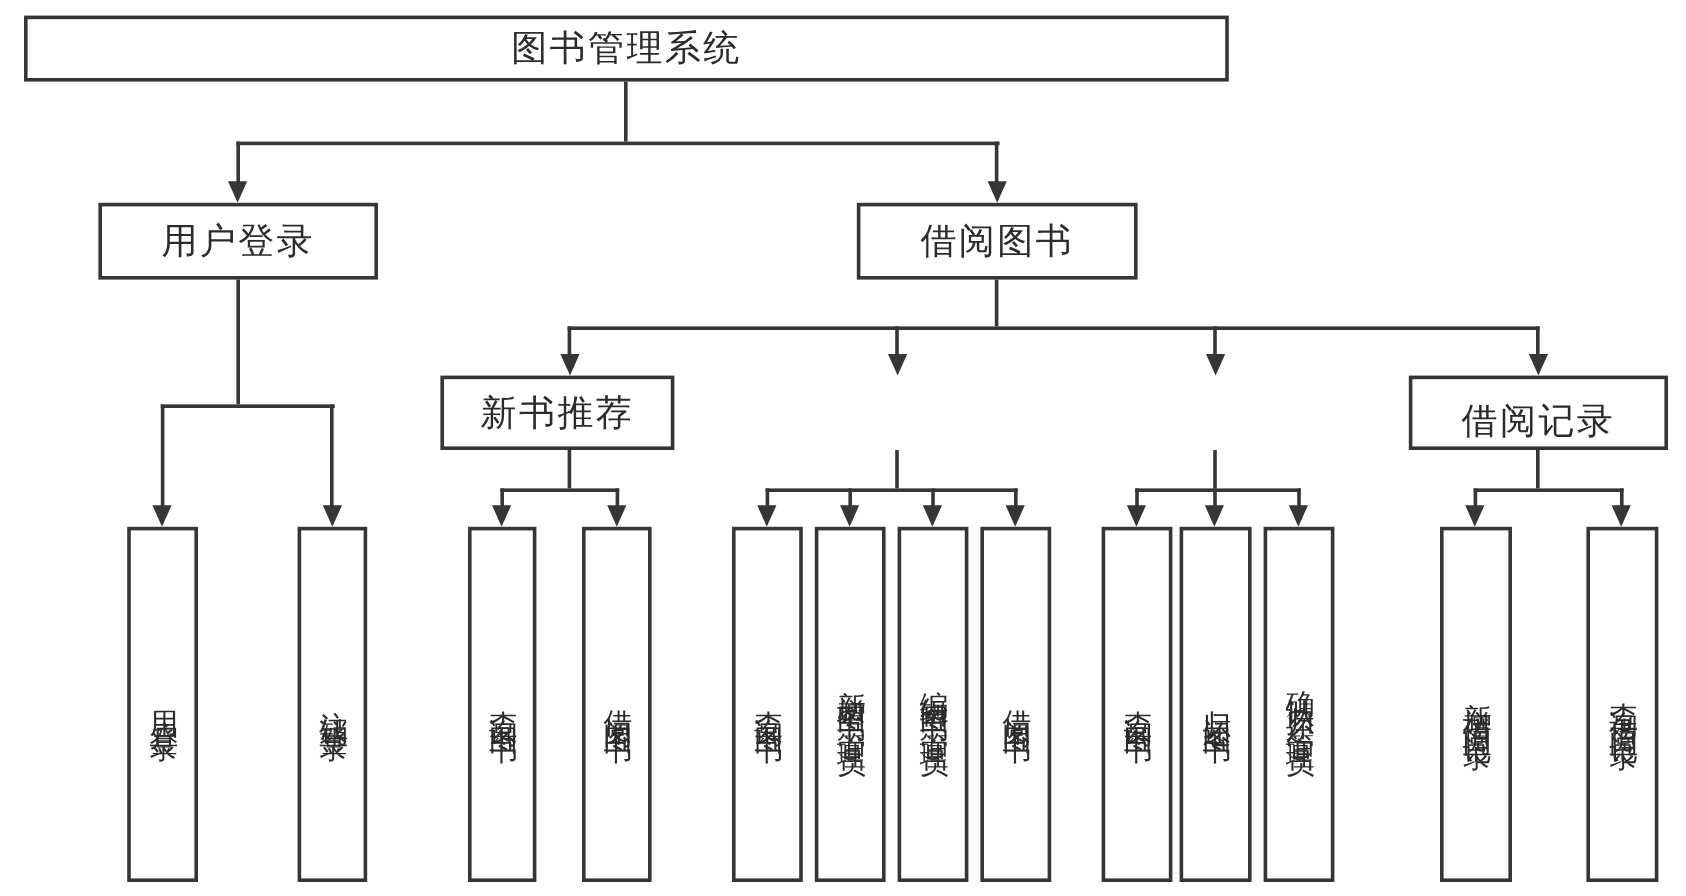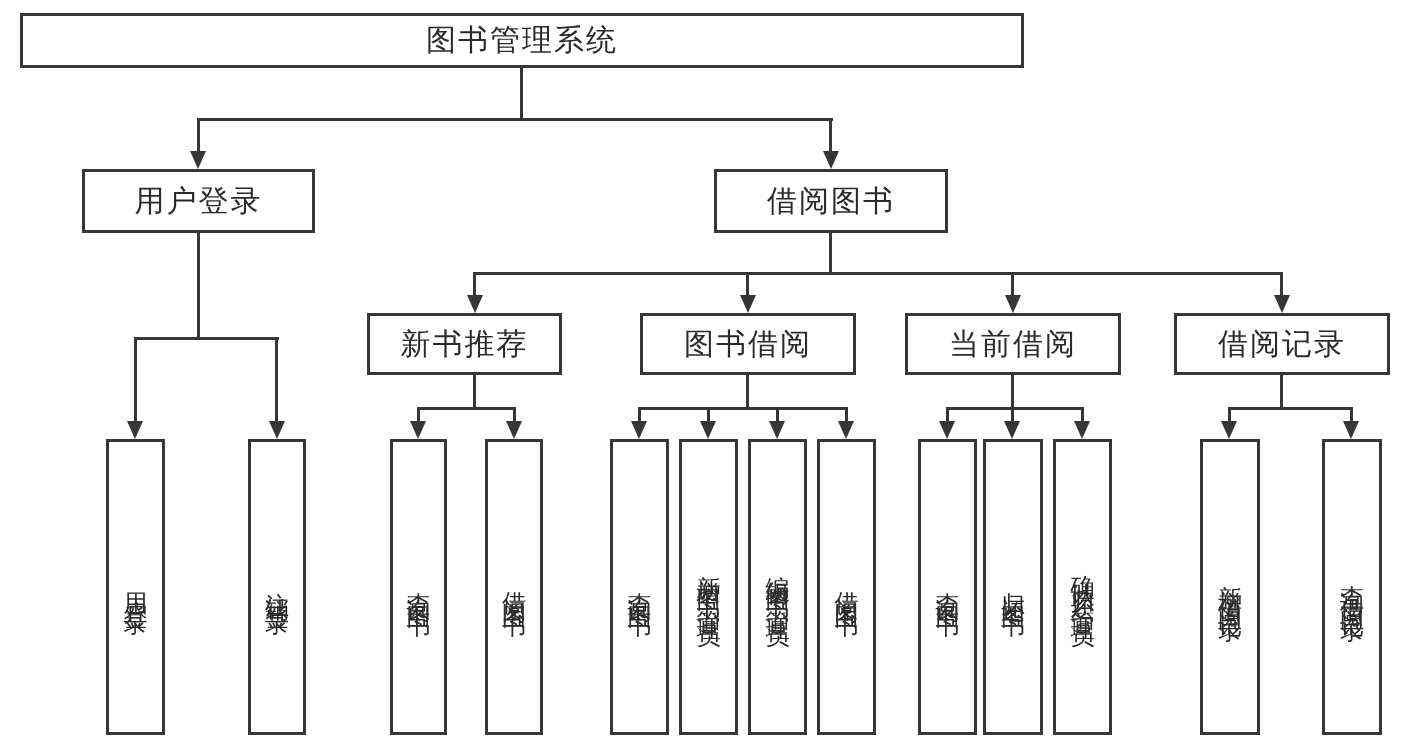--- a/index.html
+++ b/index.html
@@ -97,27 +97,21 @@
   <div class="vline" style="left:746px; top:272px; height:25px;"></div>
   <div class="arrow" style="left:740px; top:295px;"></div>
   <div class="vline" style="left:1011px; top:272px; height:25px;"></div>
   <div class="arrow" style="left:1005px; top:295px;"></div>
   <div class="vline" style="left:1280px; top:272px; height:25px;"></div>
   <div class="arrow" style="left:1274px; top:295px;"></div>
 
   <div class="box" style="left:367px; top:313px; width:195px; height:62px;">
     <span class="hlabel">新书推荐</span>
   </div>
-  <div class="box" style="left:640px; top:313px; width:216px; height:62px;">
-    <span class="hlabel">图书借阅</span>
-  </div>
-  <div class="box" style="left:905px; top:313px; width:216px; height:62px;">
-    <span class="hlabel">当前借阅</span>
-  </div>
-  <div class="box" style="left:1174px; top:313px; width:216px; height:62px;">
+  <div class="box" style="left:1174px; top:313px; width:216px; height:62px;align-items:flex-end;">
     <span class="hlabel">借阅记录</span>
   </div>
 
   <div class="vline" style="left:473px; top:375px; height:32px;"></div>
   <div class="hline" style="left:417px; top:407px; width:99px;"></div>
   <div class="vline" style="left:417px; top:407px; height:16px;"></div>
   <div class="arrow" style="left:410px; top:421px;"></div>
   <div class="vline" style="left:513px; top:407px; height:16px;"></div>
   <div class="arrow" style="left:506px; top:421px;"></div>
 

